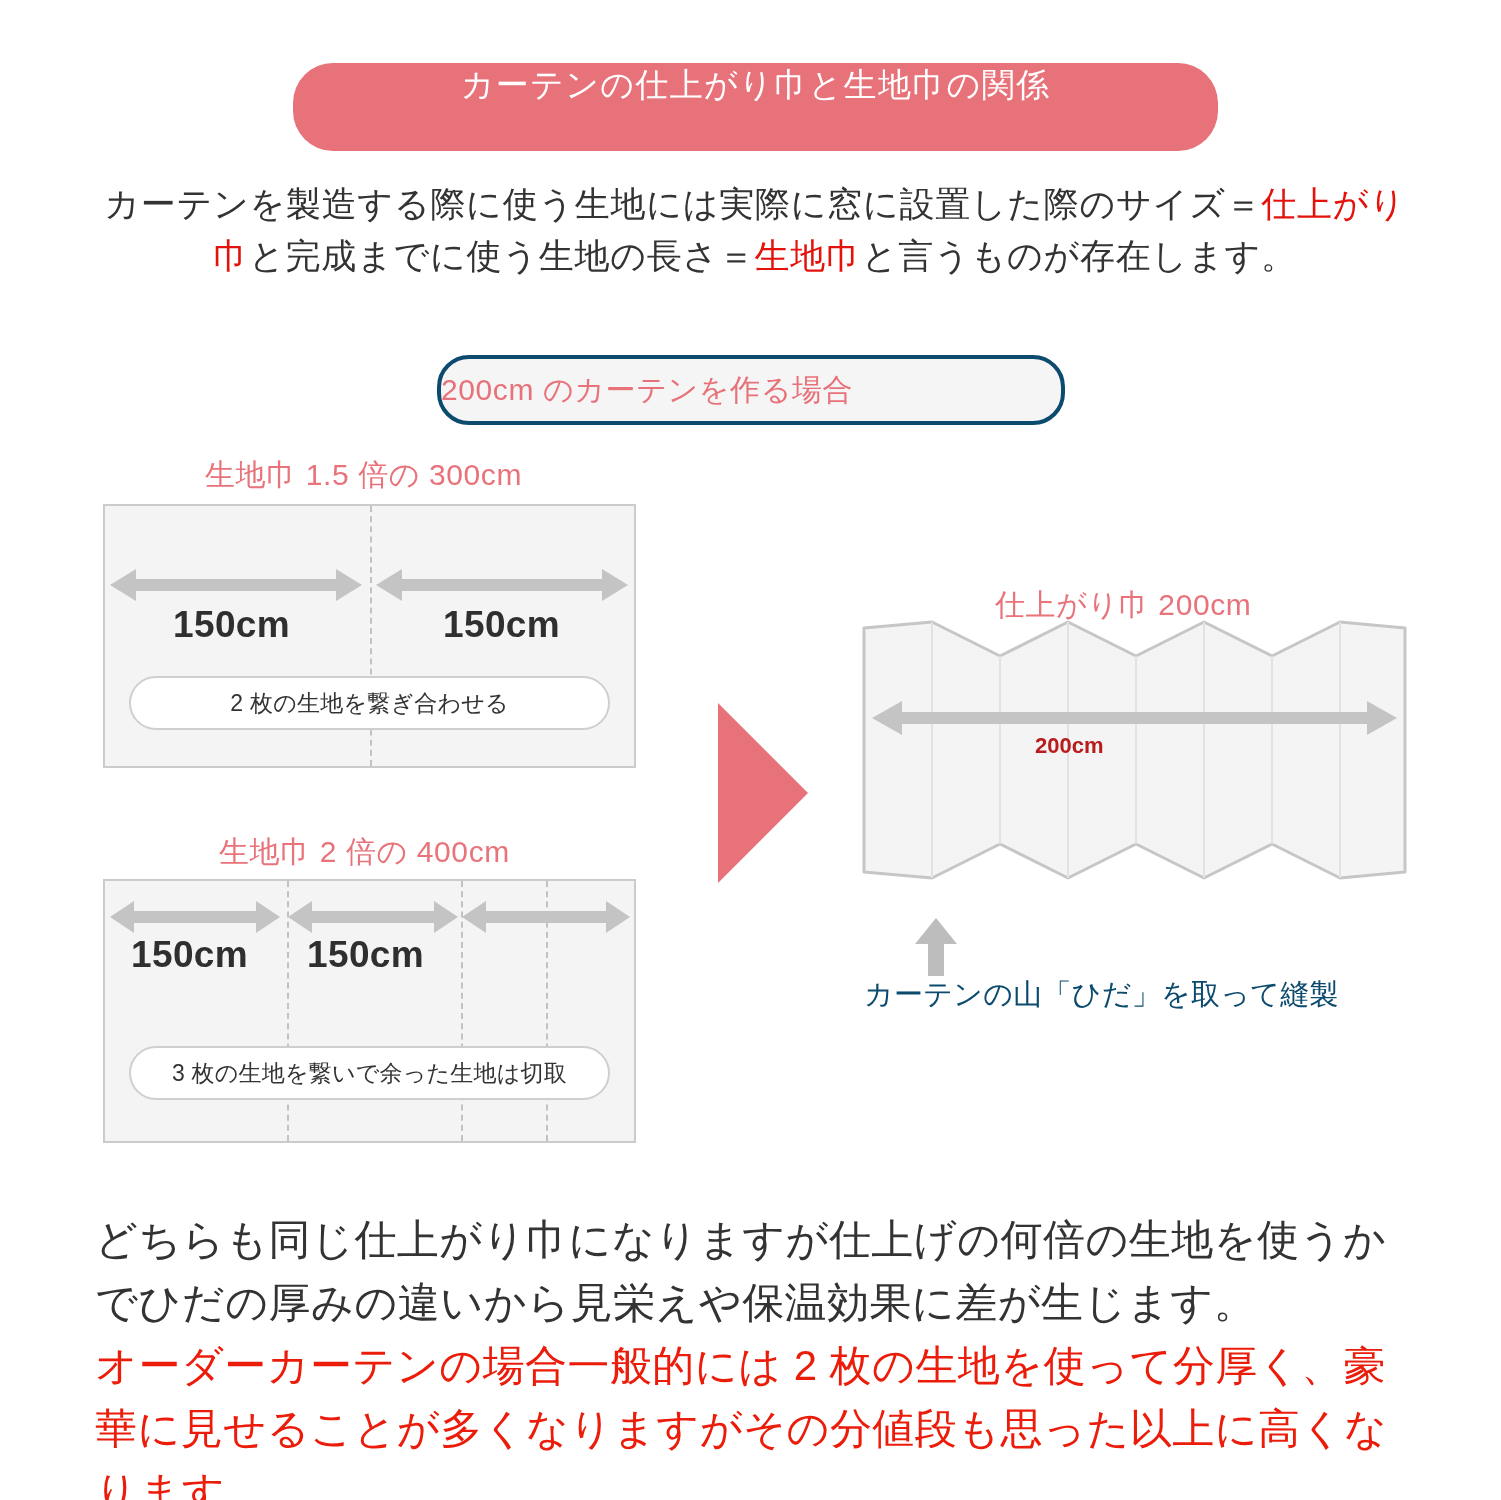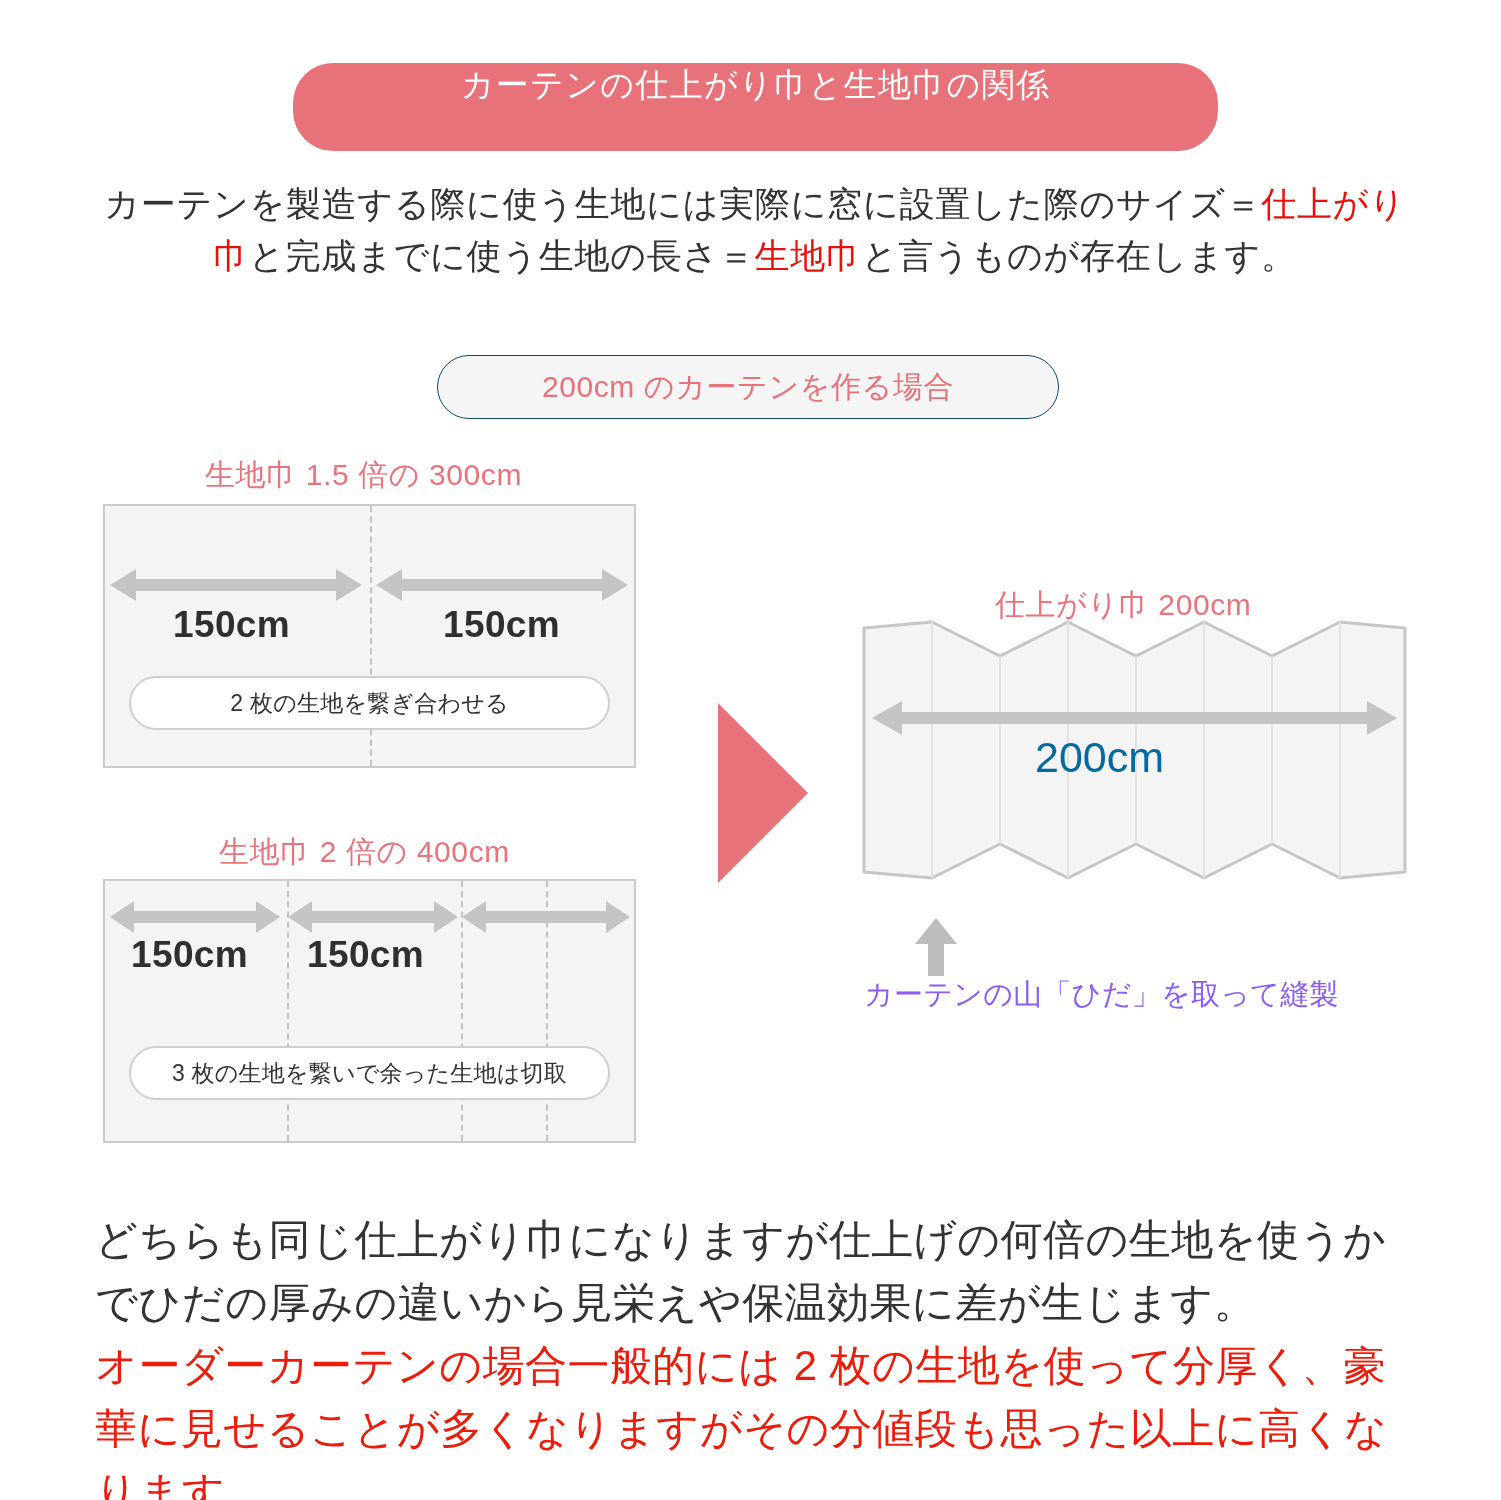--- a/index.html
+++ b/index.html
@@ -29,22 +29,22 @@
   
   .intro{
     position:absolute;left:95px;top:178px;width:1320px;
     font-size:35px;line-height:1.48;letter-spacing:.02em;color:#333333;text-align:center;
   }
   .red{color:#e3120b;}
 
   
   .case-pill{
     position:absolute;left:437px;top:355px;width:620px;height:62px;
-    background:#f5f5f5;border:1px solid #0c4a6e;border-radius:32px;
-    display:flex;align-items:center;justify-content:center;
+    background:#f5f5f5;border:4px solid #0c4a6e;border-radius:32px;
+    display:flex;align-items:center;
   }
   .case-pill-text{color:#e8727a;font-size:30px;letter-spacing:.02em;white-space:nowrap;}
 
   
   .diag-head{
     position:absolute;color:#e8737b;font-size:30px;letter-spacing:.02em;
     white-space:nowrap;
   }
   .fabric-box{
     position:absolute;
@@ -72,25 +72,25 @@
   
   .big-tri{position:absolute;left:718px;top:703px;}
 
   
   .curtain-head{
     position:absolute;left:995px;top:585px;color:#e8737b;font-size:30px;
     white-space:nowrap;letter-spacing:.02em;
   }
   .curtain-wrap{position:absolute;left:862px;top:620px;}
   .curtain-dim{
-    position:absolute;left:1035px;top:733px;font-size:43px;font-weight:normal;
-    color:#0369a1;white-space:nowrap;
+    position:absolute;left:1035px;top:733px;font-size:22px;font-weight:bold;
+    color:#b91c1c;white-space:nowrap;
   }
   .curtain-caption{
-    position:absolute;left:864px;top:975px;font-size:29px;color:#8b5cf6;
+    position:absolute;left:864px;top:975px;font-size:29px;color:#0c4a6e;
     white-space:nowrap;letter-spacing:.01em;
   }
   .up-arrow{position:absolute;left:915px;top:918px;}
 
   
   .outro{
     position:absolute;left:95px;top:1208px;width:1330px;
     font-size:42px;line-height:1.5;letter-spacing:.01em;color:#333333;
   }
   .outro .p2{color:#ec1c0b;}

